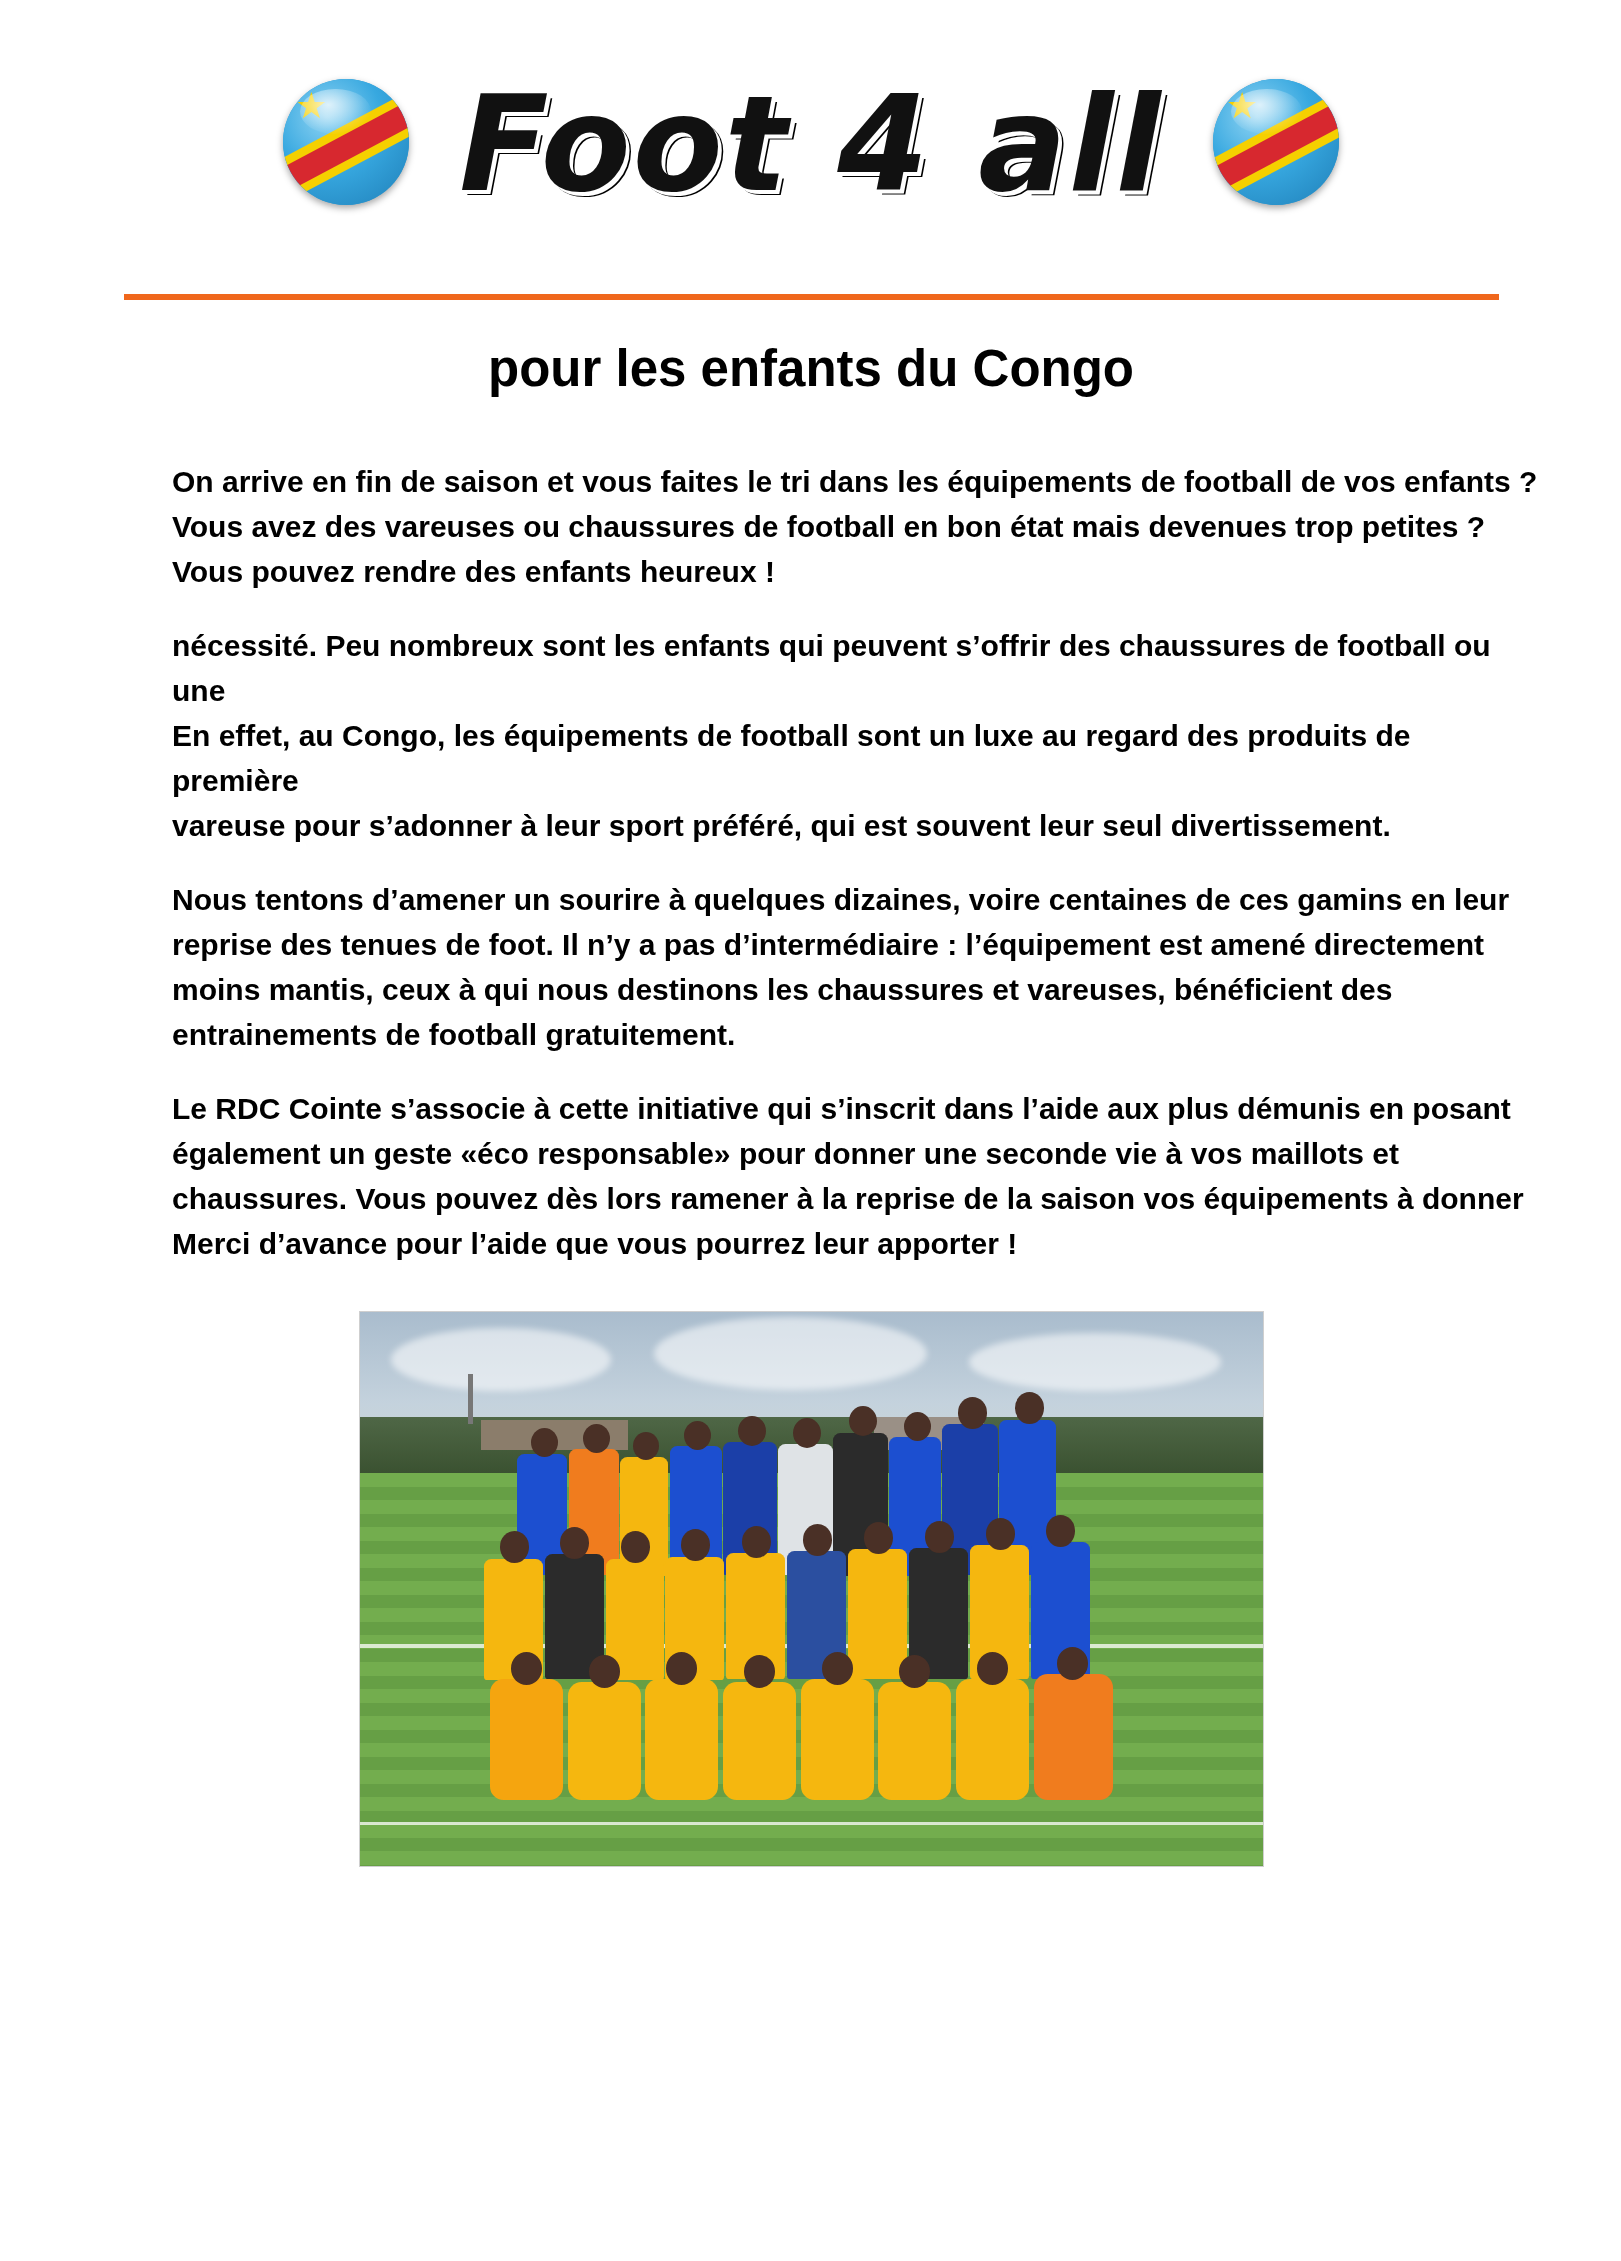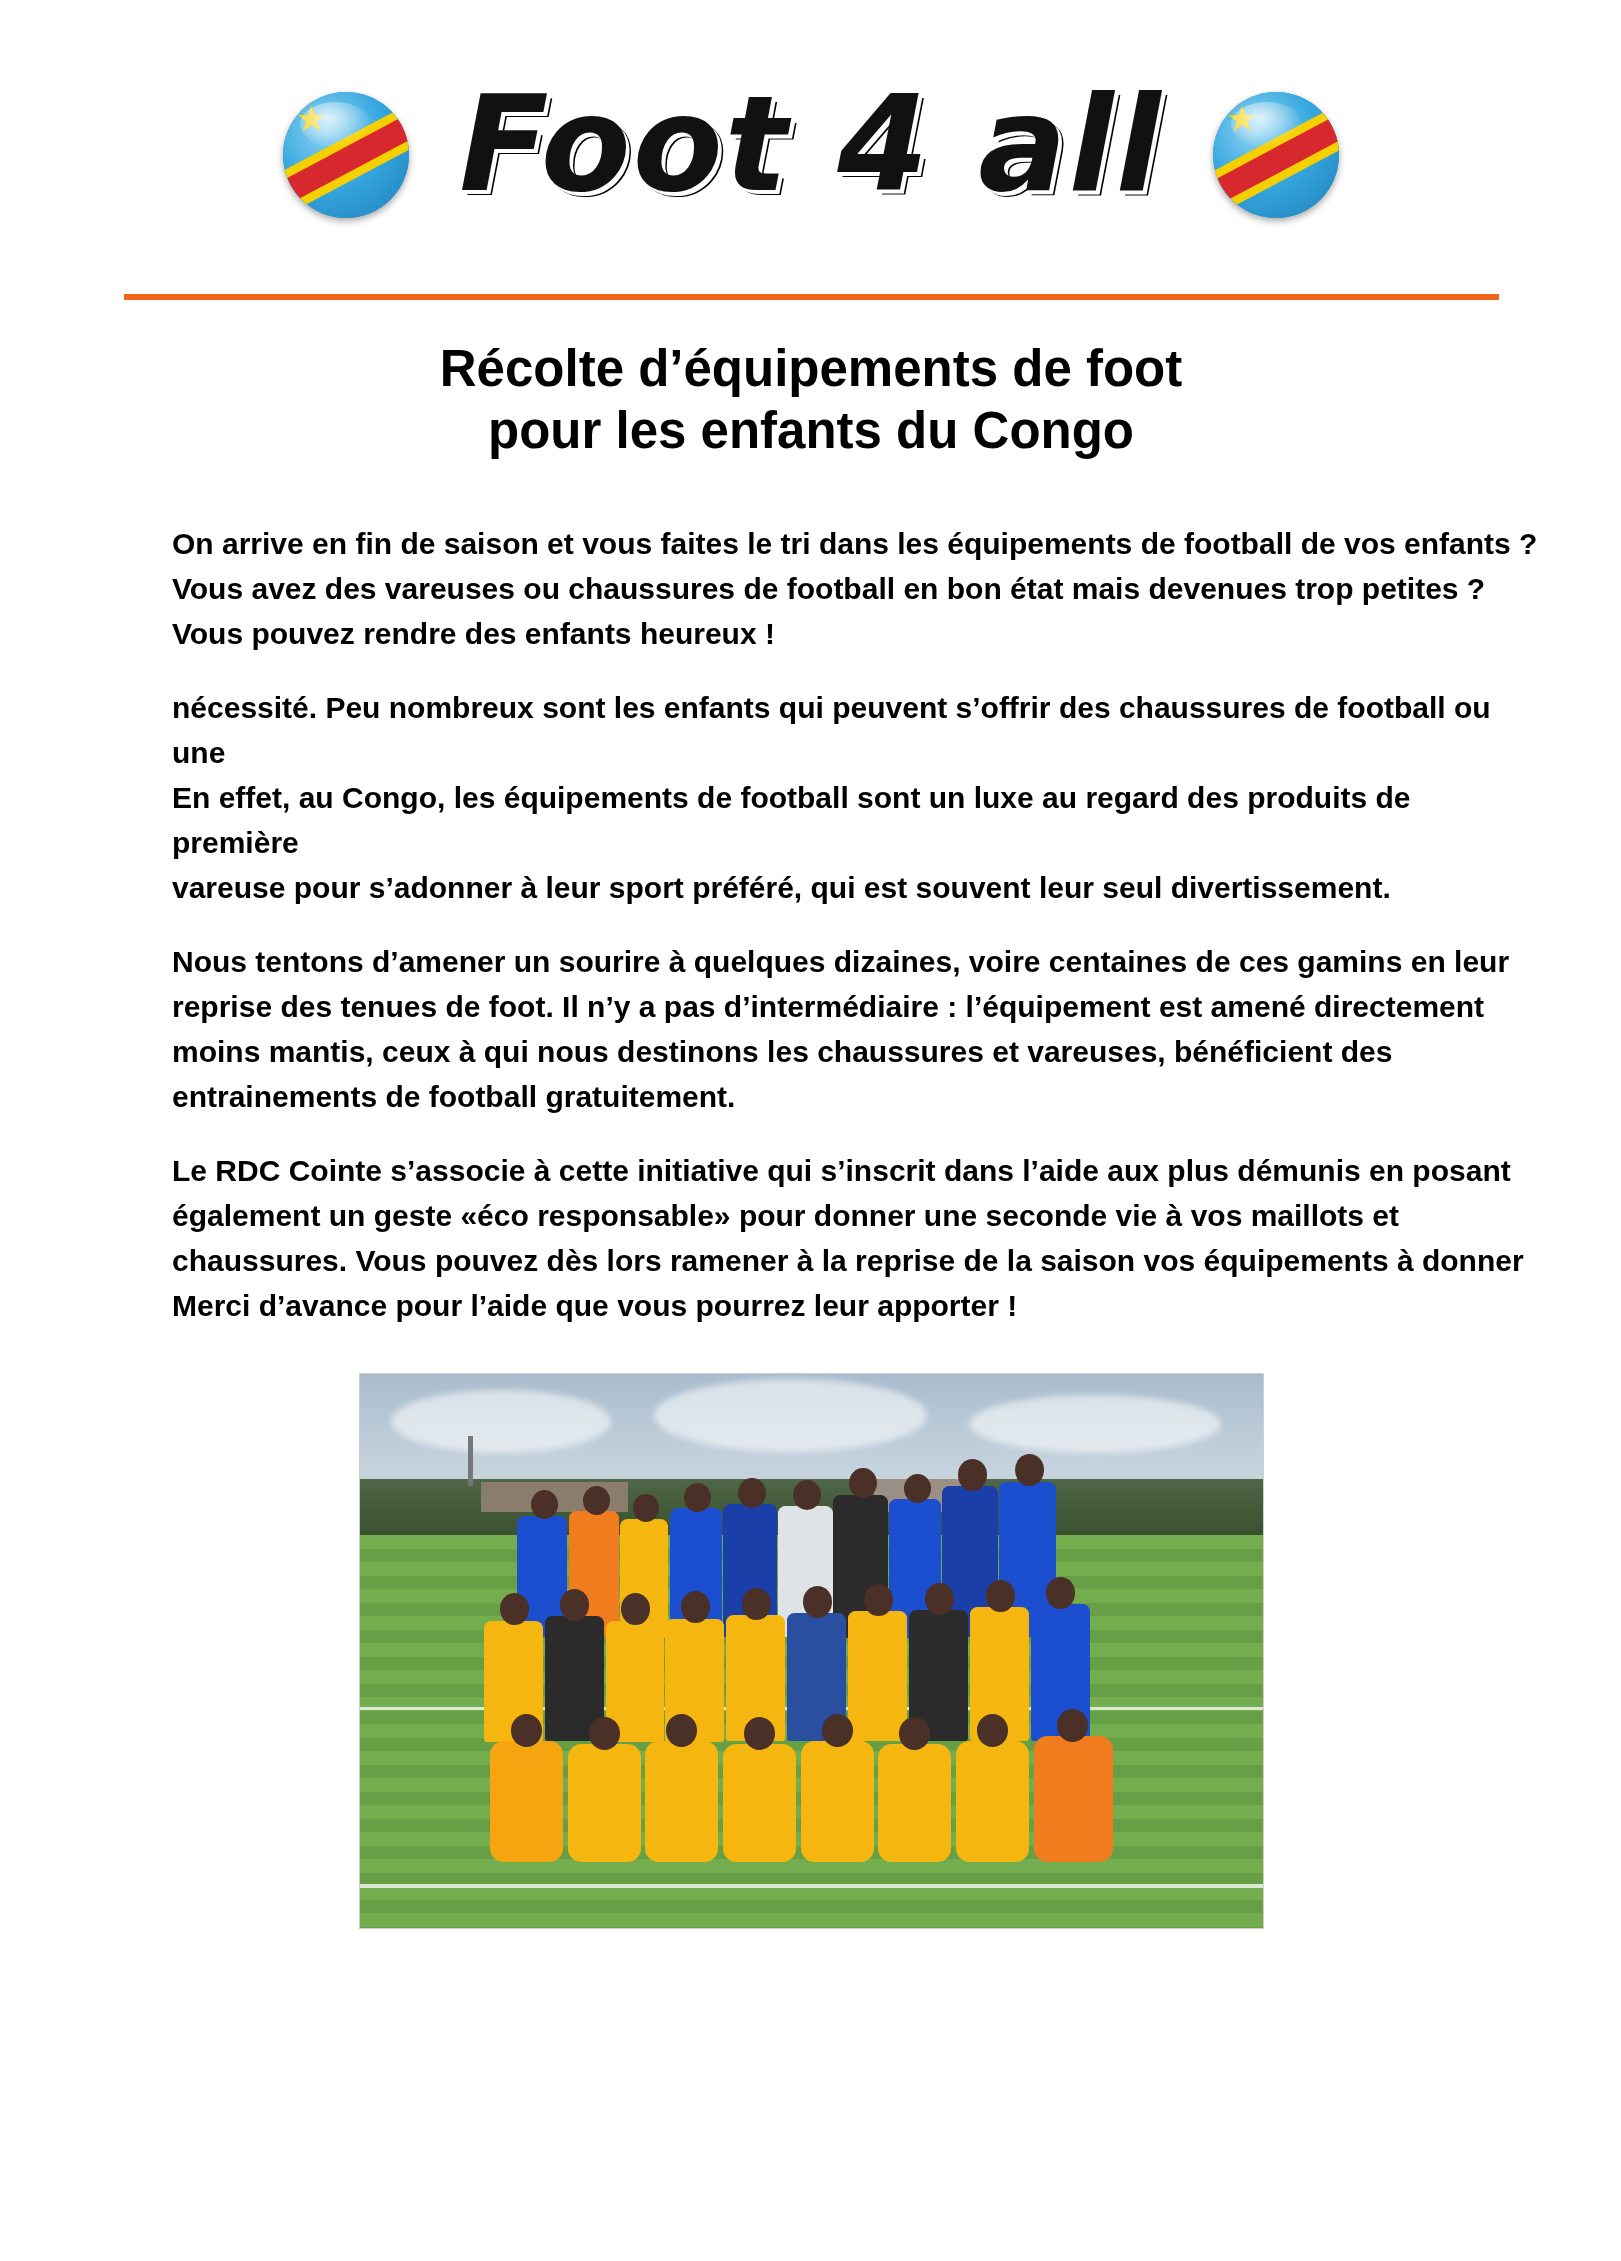--- a/index.html
+++ b/index.html
@@ -20,21 +20,21 @@
   .header {
     position: relative;
     width: 100%;
     height: 294px;
     display: flex;
     align-items: center;
     justify-content: center;
   }
   .logo-row {
     display: flex;
-    align-items: center;
+    align-items: flex-start;
     justify-content: center;
     gap: 38px;
     margin-top: 15.7px;
   }
   .flag-ball {
     width: 126px;
     height: 126px;
     border-radius: 50%;
     position: relative;
     overflow: hidden;
@@ -219,21 +219,20 @@
       <div class="star"></div>
       <div class="gloss"></div>
     </div>
 
   </div>
 </div>
 
 <div class="rule"></div>
 
 <h1 class="title">
-  <span class="line">Récolte d’équipements de foot</span>
   <span class="line">pour les enfants du Congo</span>
 </h1>
 
 <div class="body-text">
 
   <p class="para">
     <span class="ln">On arrive en fin de saison et vous faites le tri dans les équipements de football de vos enfants ?</span>
     <span class="ln">Vous avez des vareuses ou chaussures de football en bon état mais devenues trop petites ?</span>
     <span class="ln">Vous pouvez rendre des enfants heureux !</span>
   </p>

